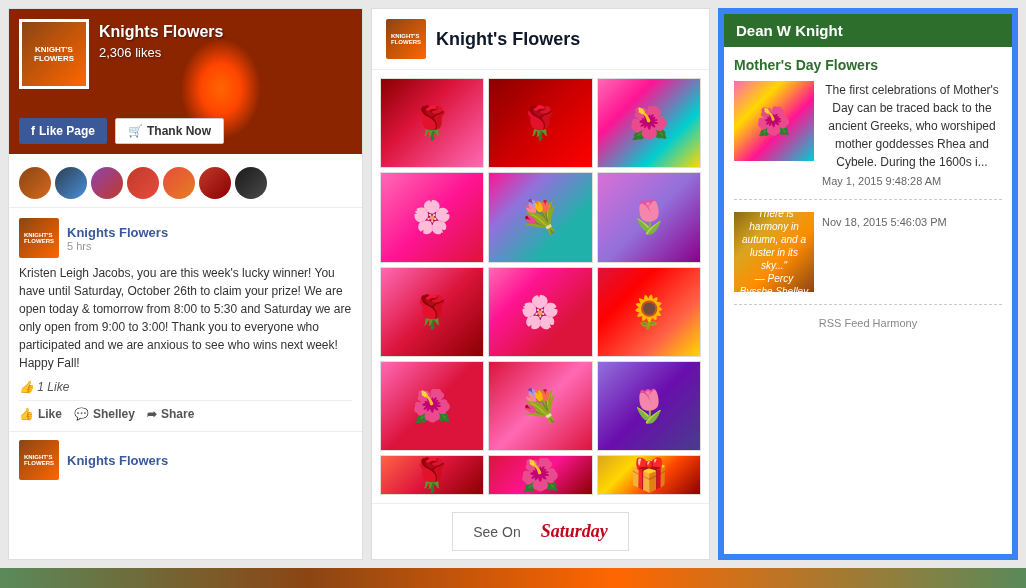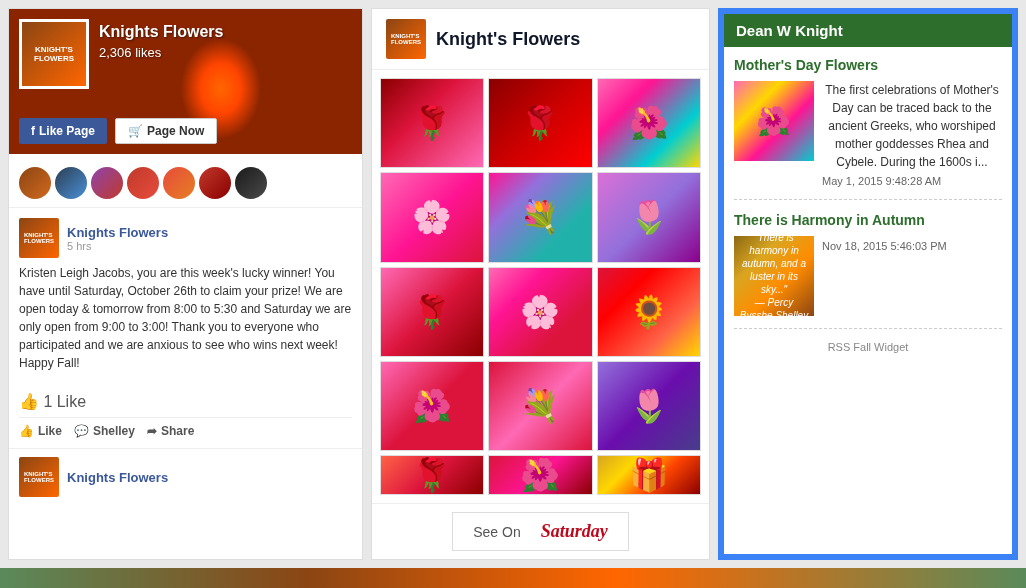--- a/index.html
+++ b/index.html
@@ -162,23 +162,24 @@
     .post-time {
       color: #999;
       font-size: 11px;
     }
     .post-text {
       font-size: 12px;
       color: #333;
       line-height: 1.5;
     }
     .post-likes {
-      margin-top: 20px;
-      font-size: 16px;
+      margin-top: 8px;
+      font-size: 12px;
       color: #555;
+      font-style: italic;
     }
     .post-actions {
       display: flex;
       gap: 12px;
       margin-top: 6px;
       padding-top: 6px;
       border-top: 1px solid #eee;
     }
     .post-action-btn {
       display: flex;
@@ -399,21 +400,21 @@
       </div>
       <div class="fb-page-name">Knights Flowers</div>
       <div class="fb-page-likes">2,306 likes</div>
       <div class="fb-buttons">
         <button class="fb-btn fb-btn-like">
           <span>f</span>
           <span>Like Page</span>
         </button>
         <button class="fb-btn fb-btn-shop">
           <span>🛒</span>
-          <span>Page Now</span>
+          <span>Thank Now</span>
         </button>
       </div>
     </div>
 
     <div class="fb-scroll-area">
       <div class="fb-friends-section">
         <div class="friends-avatars">
           <div class="avatar-circle avatar-1"></div>
           <div class="avatar-circle avatar-2"></div>
           <div class="avatar-circle avatar-3"></div>
@@ -535,31 +536,30 @@
             <div class="blog-img-flowers">🌺</div>
           </div>
           <div>
             <div class="blog-text">The first celebrations of Mother's Day can be traced back to the ancient Greeks, who worshiped mother goddesses Rhea and Cybele. During the 1600s i...</div>
             <div class="blog-date">May 1, 2015 9:48:28 AM</div>
           </div>
         </div>
       </div>
 
       <div class="blog-entry">
-        <div class="blog-title">There is Harmony in Autumn</div>
         <div class="blog-entry-with-image">
           <div class="blog-image">
             <div class="blog-img-autumn">"There is harmony in autumn, and a luster in its sky..."<br>— Percy Bysshe Shelley</div>
           </div>
           <div>
             <div class="blog-date">Nov 18, 2015 5:46:03 PM</div>
           </div>
         </div>
       </div>
 
 
-      <div class="rss-feed-label">RSS Fall Widget</div>
+      <div class="rss-feed-label">RSS Feed Harmony</div>
     </div>
   </div>
 
 </div>
 
 <div class="bottom-strip"></div>
 
 </body></html>

